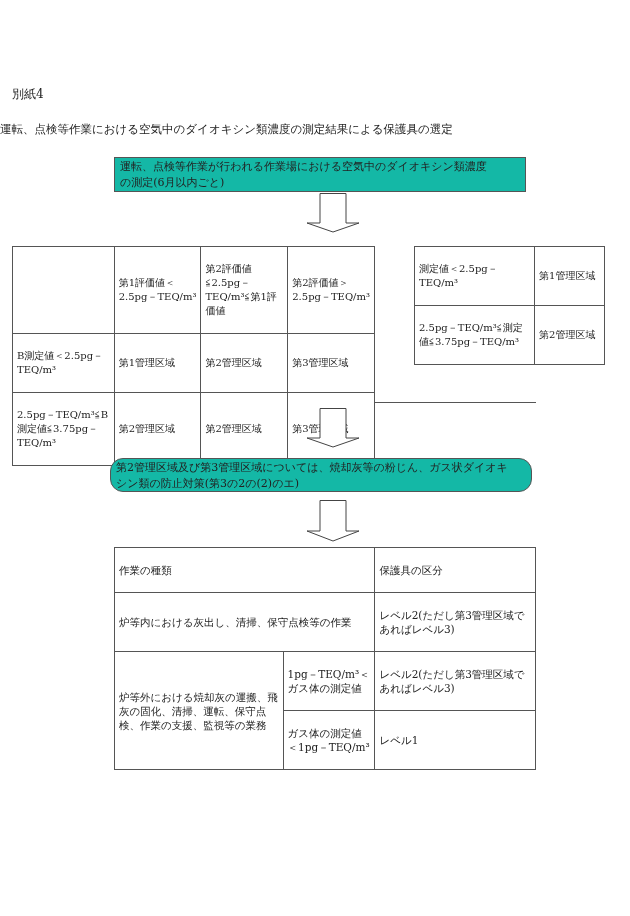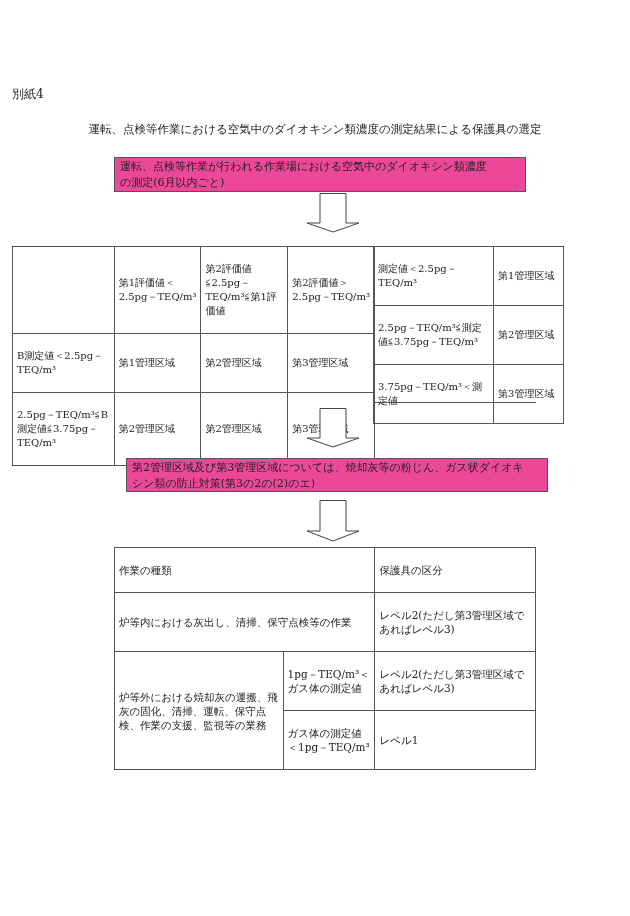--- a/index.html
+++ b/index.html
@@ -1,22 +1,22 @@
 <!DOCTYPE html>
 <html><head>
 <meta charset="utf-8">
 <style>
   html, body { margin:0; padding:0; background:#ffffff; }
   body { width:630px; height:916px; position:relative; overflow:hidden;
          font-family:"DejaVu Serif","Liberation Serif",serif; color:#222; }
   .abs { position:absolute; }
   .doc-label { left:12px; top:86px; font-size:12px; }
-  .doc-title { left:0; width:630px; top:122px; text-align:center; font-size:11.5px; }
+  .doc-title { left:0; width:630px; top:122px; font-size:11.5px; }
   .box { position:absolute; border:1px solid #555; box-sizing:border-box;
-         font-size:11px; line-height:16px; padding:1px 5px; background:#ec4899; }
+         font-size:11px; line-height:16px; padding:1px 5px; background:#14b8a6; }
   table { border-collapse:collapse; position:absolute; font-size:10px; line-height:14px; }
   td, th { border:1px solid #555; padding:15px 4px; vertical-align:middle; font-weight:normal; text-align:left; box-sizing:border-box; }
   .cell-zone { font-size:10px; }
   .arrow { position:absolute; }
   .hline { position:absolute; height:1px; background:#555; }
   .center { }
 </style>
 </head>
 <body>
 
@@ -54,48 +54,44 @@
   </tr>
   <tr style="height:48px">
     <td>2.5pg－TEQ/m³≦B測定値≦3.75pg－TEQ/m³</td>
     <td class="cell-zone">第2管理区域</td>
     <td class="cell-zone">第2管理区域</td>
     <td class="cell-zone">第3管理区域</td>
   </tr>
 </tbody>
   </table>
 
-<table style="left:373px; top:246px; width:191px;">
+<table style="left:414px; top:246px; width:191px;">
   <colgroup>
       <col style="width:141px">
       <col style="width:86px">
     </colgroup>
   <tbody>
       <tr style="height:47px">
     <td>測定値＜2.5pg－TEQ/m³</td>
     <td class="cell-zone">第1管理区域</td>
   </tr>
   <tr style="height:33px">
     <td>2.5pg－TEQ/m³≦測定値≦3.75pg－TEQ/m³</td>
     <td class="cell-zone">第2管理区域</td>
   </tr>
-  <tr style="height:46px">
-    <td>3.75pg－TEQ/m³＜測定値</td>
-    <td class="cell-zone">第3管理区域</td>
-  </tr>
 </tbody>
   </table>
 
 <div class="hline" style="left:374px; top:402px; width:162px;"></div>
 
 <svg class="arrow" style="left:305px; top:408px;" width="56" height="40" viewBox="0 0 56 40">
   <path d="M15 0.5 H41 V30 H54 L28 39 L2 30 H15 Z" fill="#fff" stroke="#444" stroke-width="1"></path>
 </svg>
 
-<div class="box" style="left:126px; top:458px; width:422px; height:34px;">
+<div class="box" style="left:110px; top:458px; width:422px; height:34px;border-radius:13px;">
   <div>第2管理区域及び第3管理区域については、焼却灰等の粉じん、ガス状ダイオキ</div>
   <div>シン類の防止対策(第3の2の(2)のエ)</div>
 </div>
 
 <svg class="arrow" style="left:305px; top:500px;" width="56" height="42" viewBox="0 0 56 42">
   <path d="M15 0.5 H41 V31 H54 L28 41 L2 31 H15 Z" fill="#fff" stroke="#444" stroke-width="1"></path>
 </svg>
 
 <table style="left:114px; top:547px; width:422px; font-size:10.5px;">
   <colgroup>

